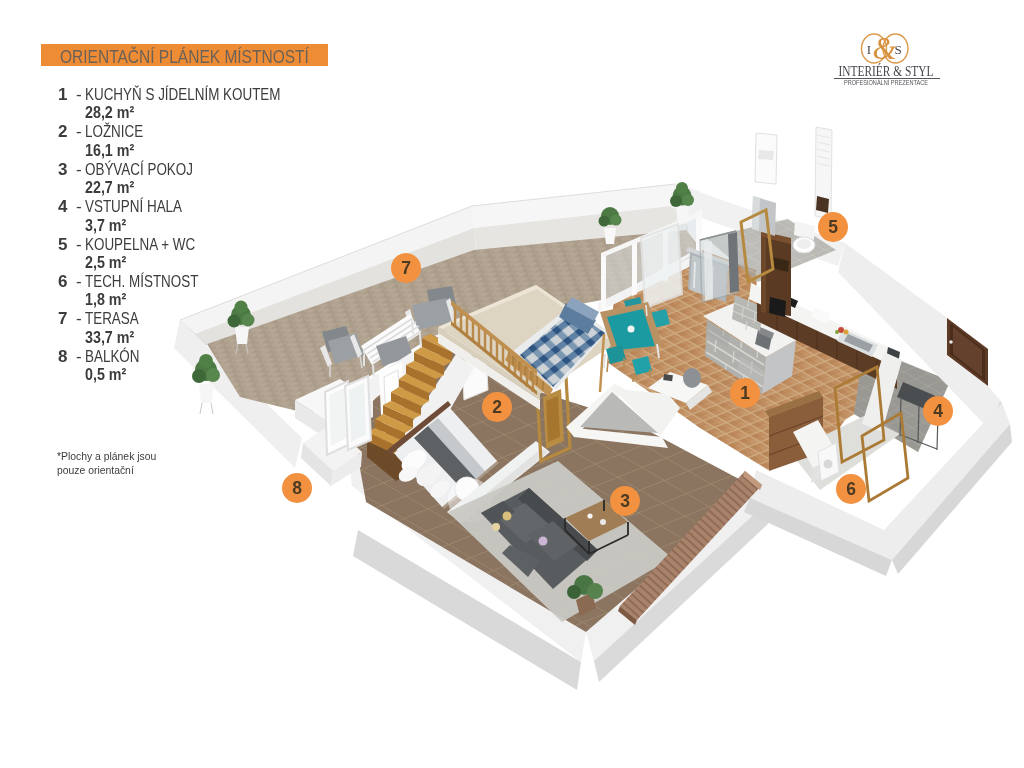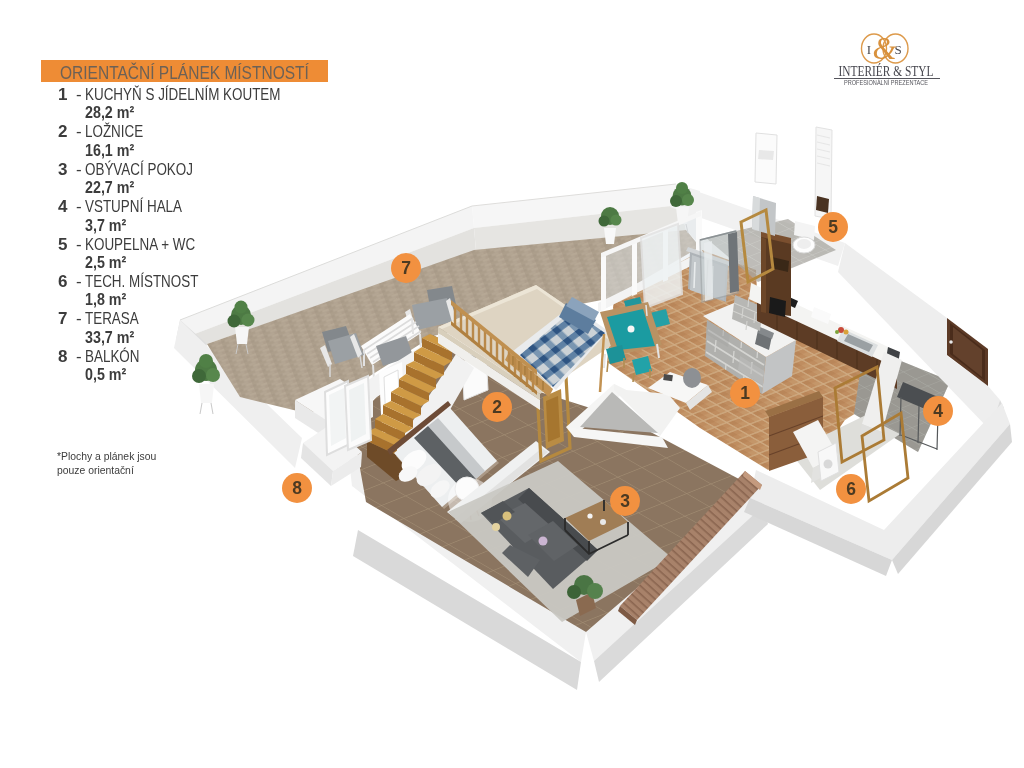--- a/index.html
+++ b/index.html
@@ -1,17 +1,17 @@
 <!DOCTYPE html>
 <html><head>
 <meta charset="utf-8">
 <style>
   html,body{margin:0;padding:0;background:#fff;width:1024px;height:768px;overflow:hidden;}
   body{font-family:"Liberation Sans", sans-serif;position:relative;}
-  .hdr{position:absolute;left:41px;top:44px;width:287px;height:22px;background:#ee8c35;margin-top:16px;}
+  .hdr{position:absolute;left:41px;top:44px;width:287px;height:22px;background:#ee8c35;}
   .hdr span{position:absolute;left:19px;top:3px;font-size:18px;color:#6c6156;letter-spacing:0px;white-space:nowrap;display:inline-block;transform:scaleX(0.862);transform-origin:0 50%;}
   .leg{position:absolute;left:0;top:0;color:#3c3c3c;}
   .li{position:absolute;white-space:nowrap;font-size:17px;}
   .num{position:absolute;font-weight:bold;width:20px;text-align:left;}
   .dash{position:absolute;left:76px;}
   .nm{position:absolute;left:85px;letter-spacing:0;display:inline-block;transform:scaleX(0.79);transform-origin:0 0;}
   .ar{position:absolute;left:85px;font-weight:bold;display:inline-block;transform:scaleX(0.84);transform-origin:0 0;}
   .note{position:absolute;left:57px;top:449px;font-size:11.8px;color:#3c3c3c;line-height:14px;transform:scaleX(0.88);transform-origin:0 0;}
   .logo{position:absolute;left:820px;top:28px;width:140px;height:60px;}
 </style>

